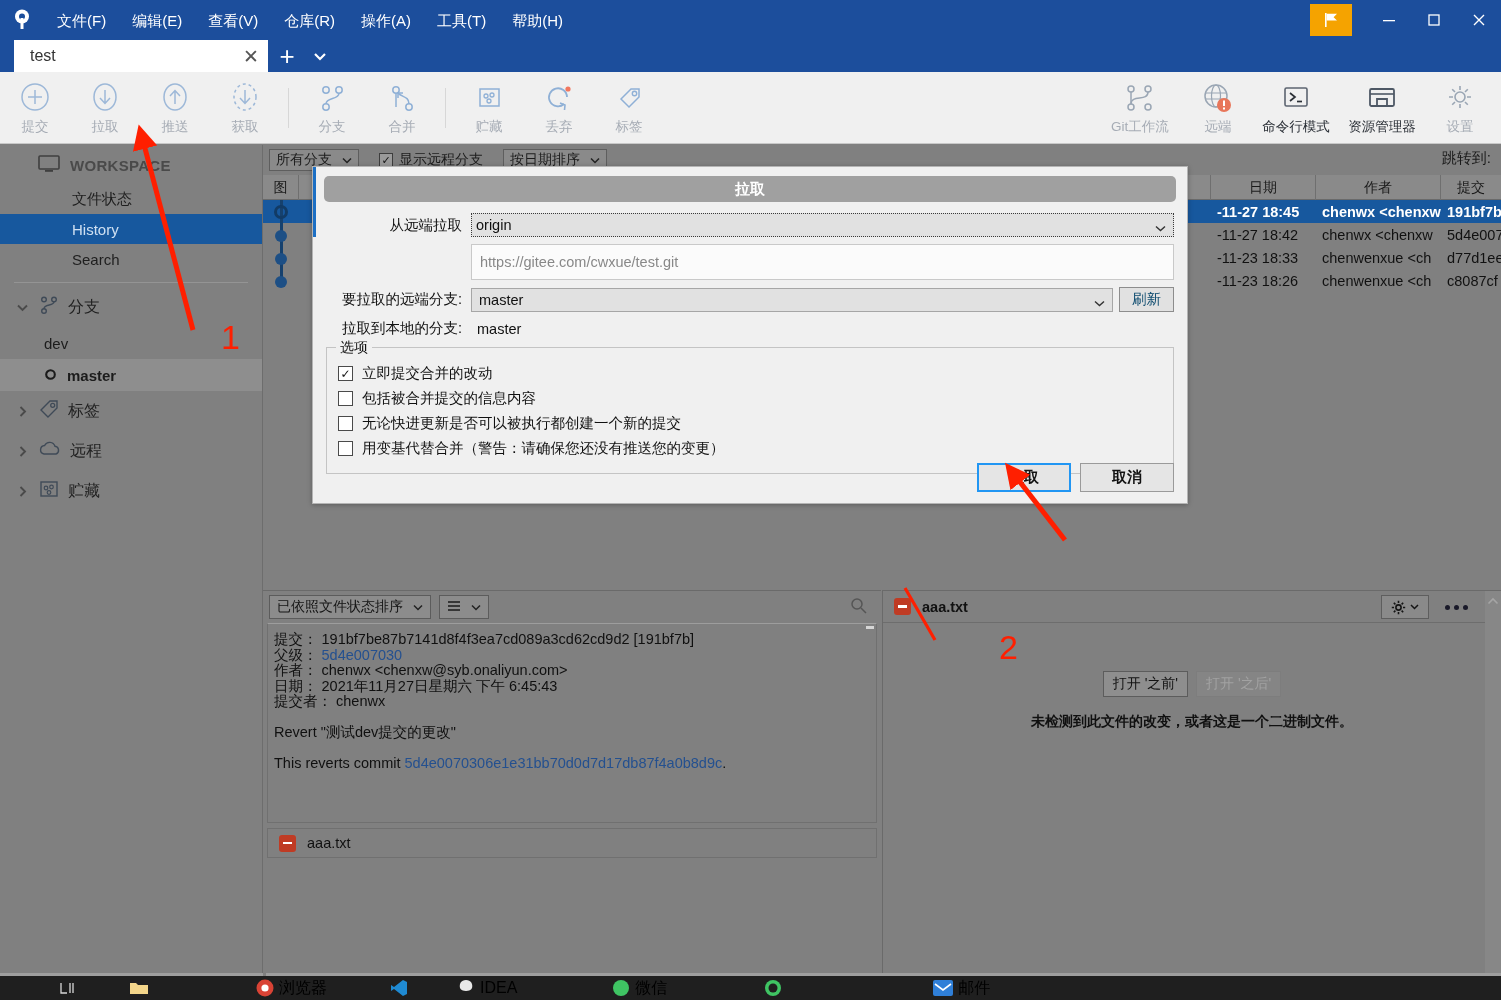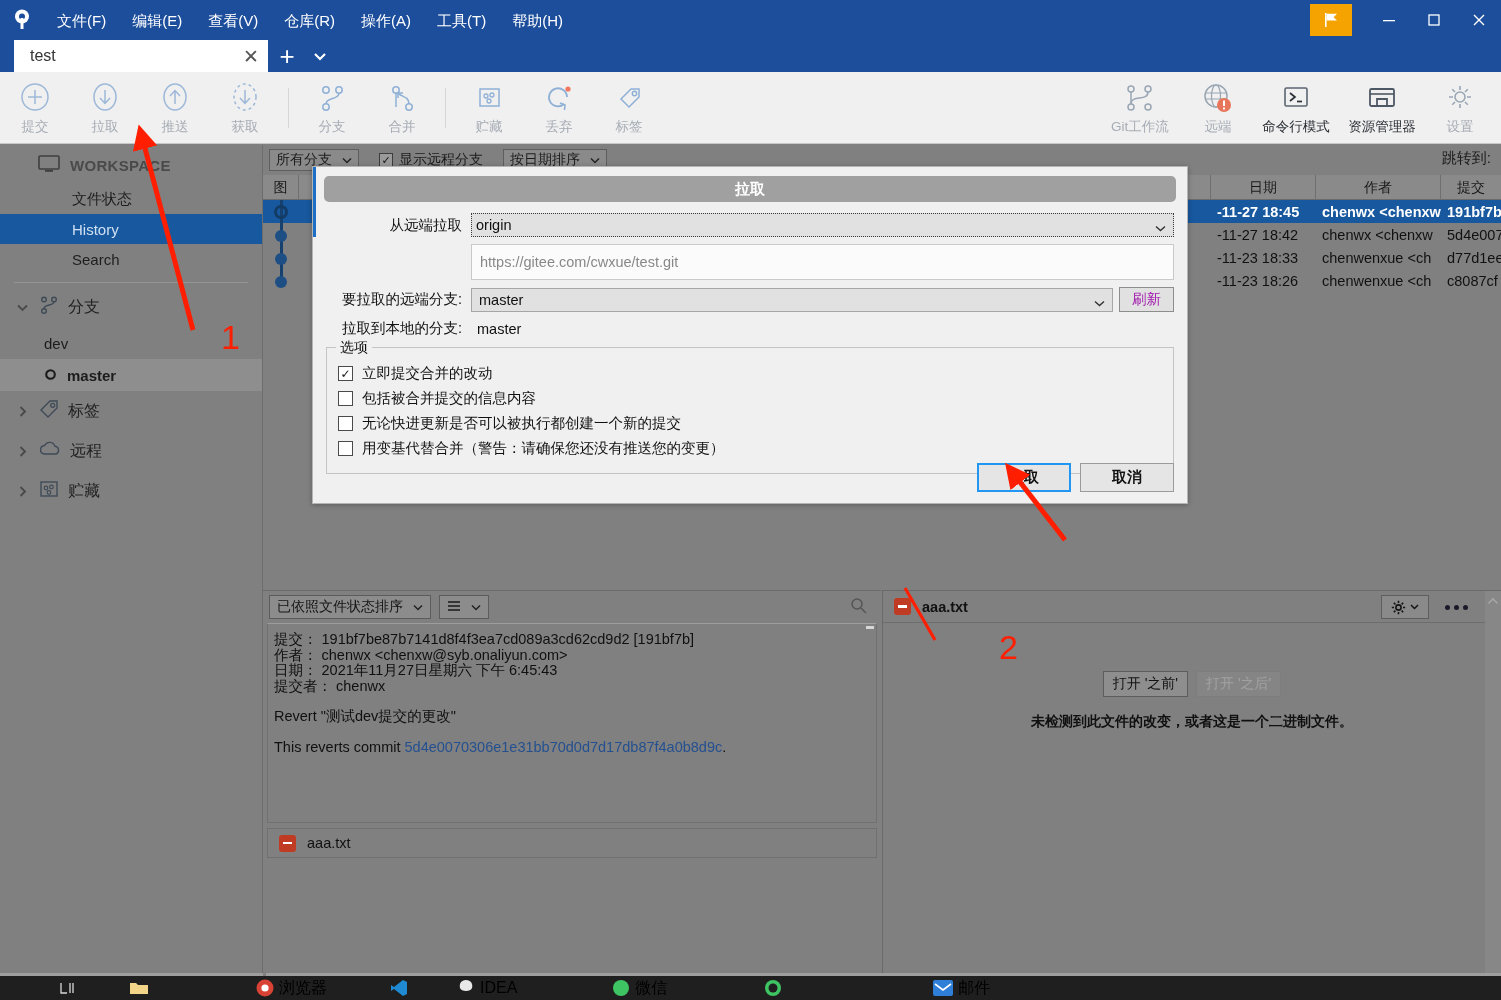--- a/index.html
+++ b/index.html
@@ -270,21 +270,21 @@
   }
   .combo-arrow { position: absolute; right: 7px; top: 5px; color: #333; }
   .urlbox {
     height: 36px; background: #fbfbfb; border: 1px solid #c9c9c9;
     display: flex; align-items: center; padding: 0 8px;
     color: #888; font-size: 14.5px;
   }
   .refresh-btn {
     width: 55px; height: 25px; border: 1px solid #8d8d8d; background: #e1e1e1;
     display: flex; align-items: center; justify-content: center;
-    font-size: 14.5px; color: #a21caf; margin-left: 6px;
+    font-size: 14.5px; color: #0c4a6e; margin-left: 6px;
   }
   .fieldset {
     margin: 9px 0 0 0; border: 1px solid #c4c4c4; padding: 13px 11px 12px 11px;
     position: relative;
   }
   .legend {
     position: absolute; left: 9px; top: -9px; background: #f0f0f0;
     padding: 0 4px; font-size: 14px; color: #111;
   }
   .orow { display: flex; align-items: center; gap: 9px; height: 25px; }
@@ -745,20 +745,24 @@
           <path d="M11 11 L16 16" stroke="#555" stroke-width="1.5"></path>
         </svg>
       </span>
     </div>
 
     <div class="commit-detail">
       <div class="cd-scroll"></div>
       <div class="cd-line">
         <span>提交：</span>
         <span>191bf7be87b7141d8f4f3ea7cd089a3cd62cd9d2 [191bf7b]</span>
+      </div>
+      <div class="cd-line">
+        <span>父级：</span>
+        <span class="cd-link">5d4e007030</span>
       </div>
       <div class="cd-line">
         <span>作者：</span>
         <span>chenwx &lt;chenxw@syb.onaliyun.com&gt;</span>
       </div>
       <div class="cd-line">
         <span>日期：</span>
         <span>2021年11月27日星期六 下午 6:45:43</span>
       </div>
       <div class="cd-line">

